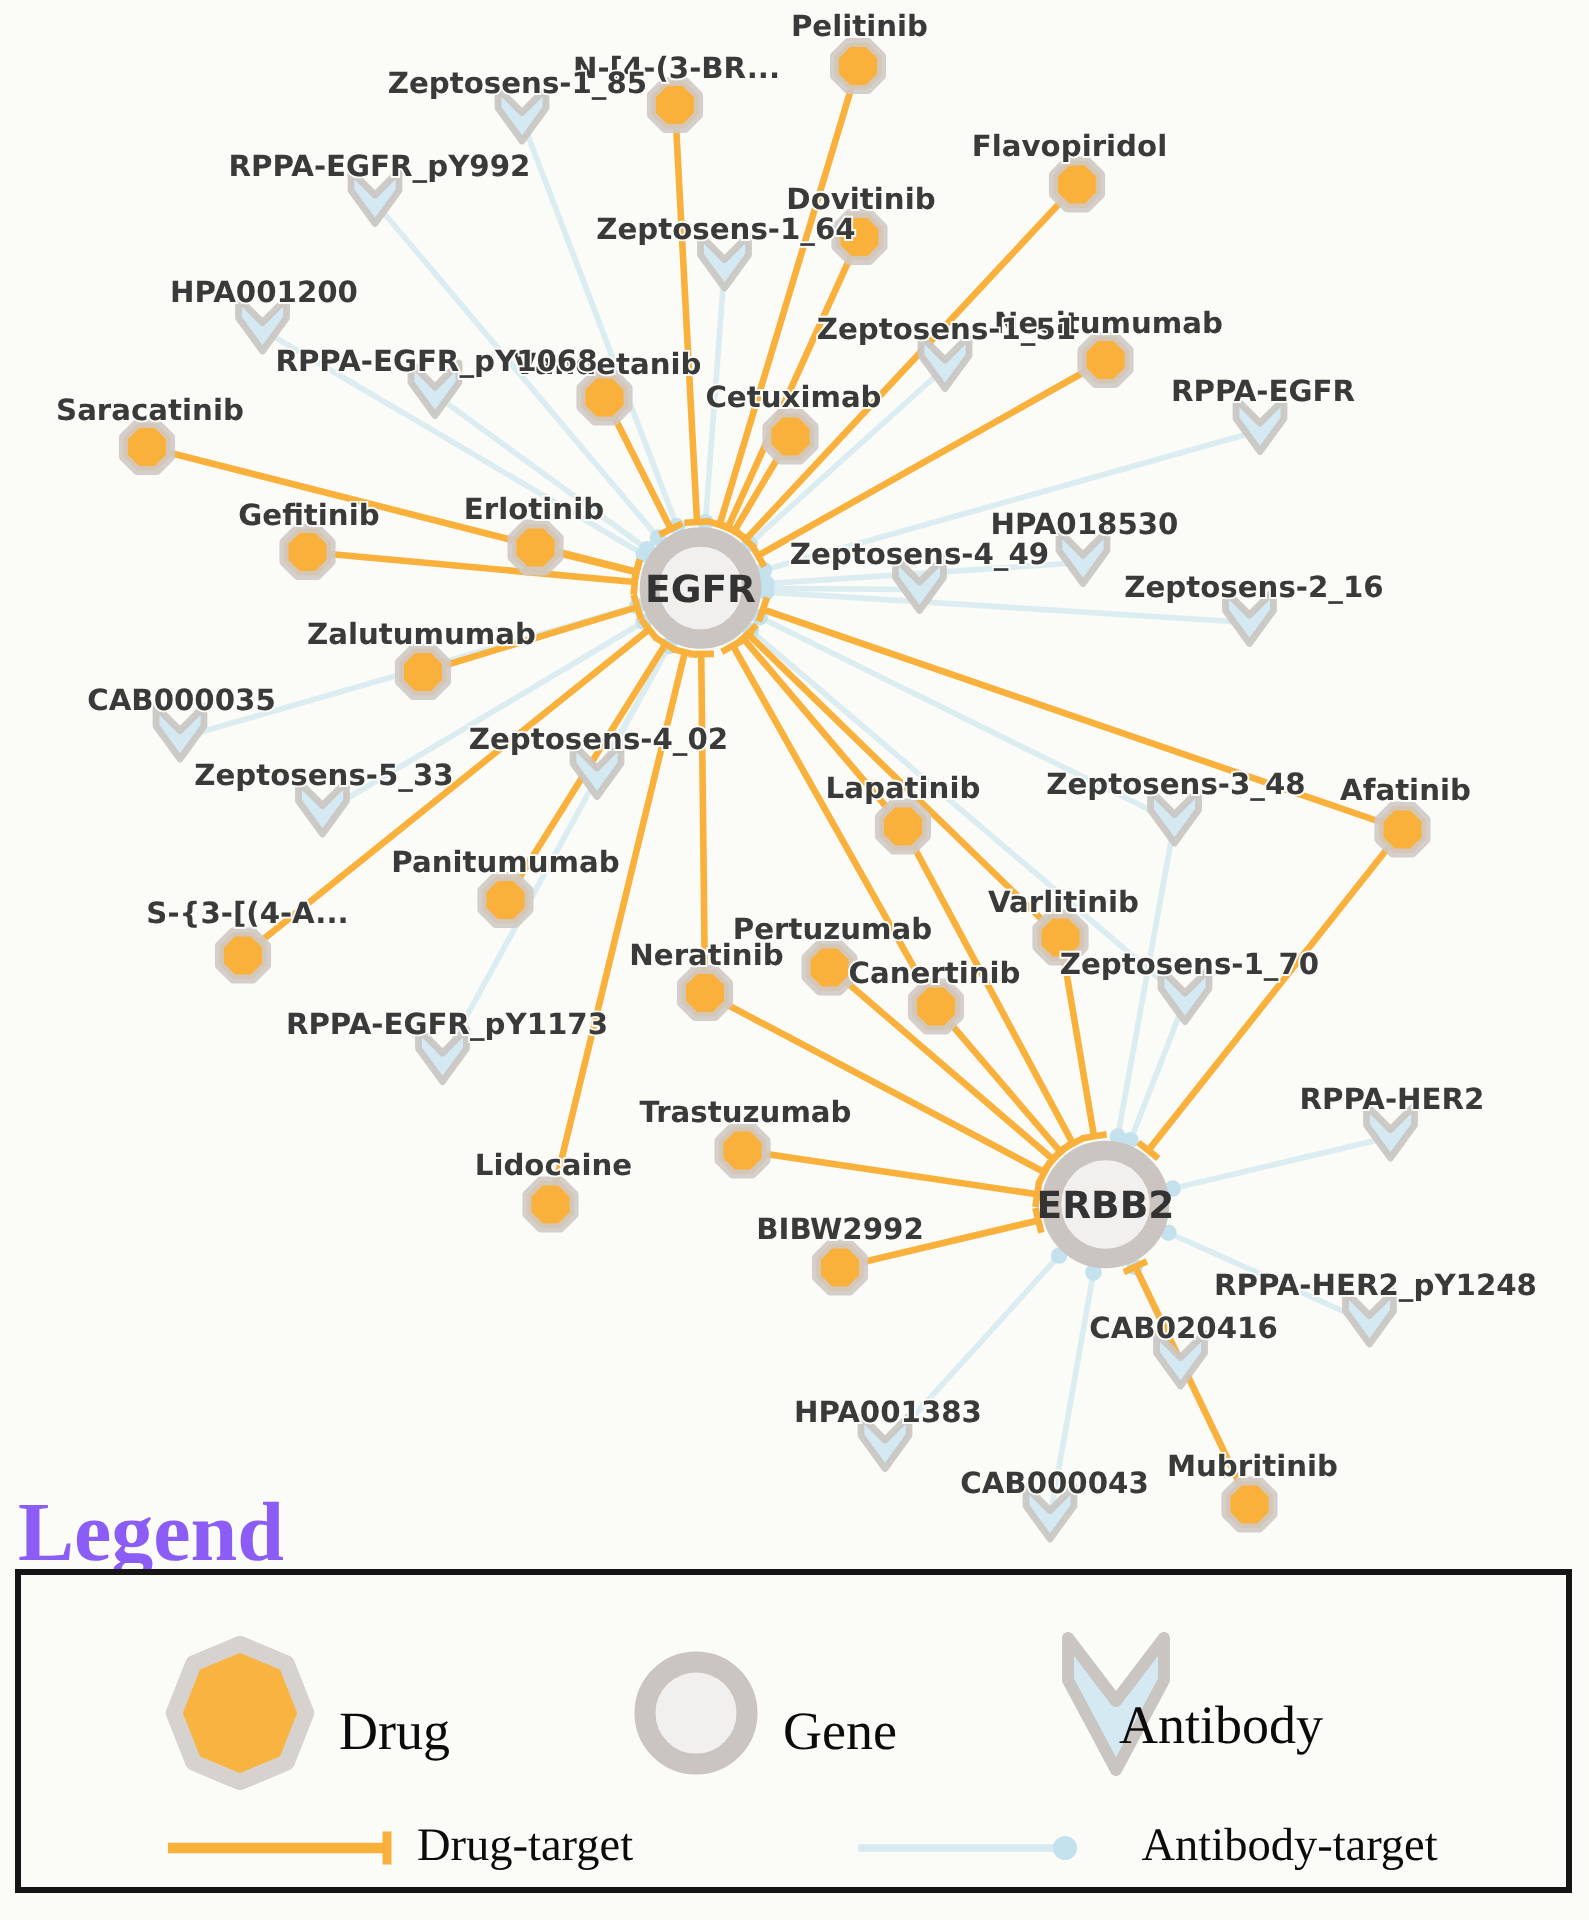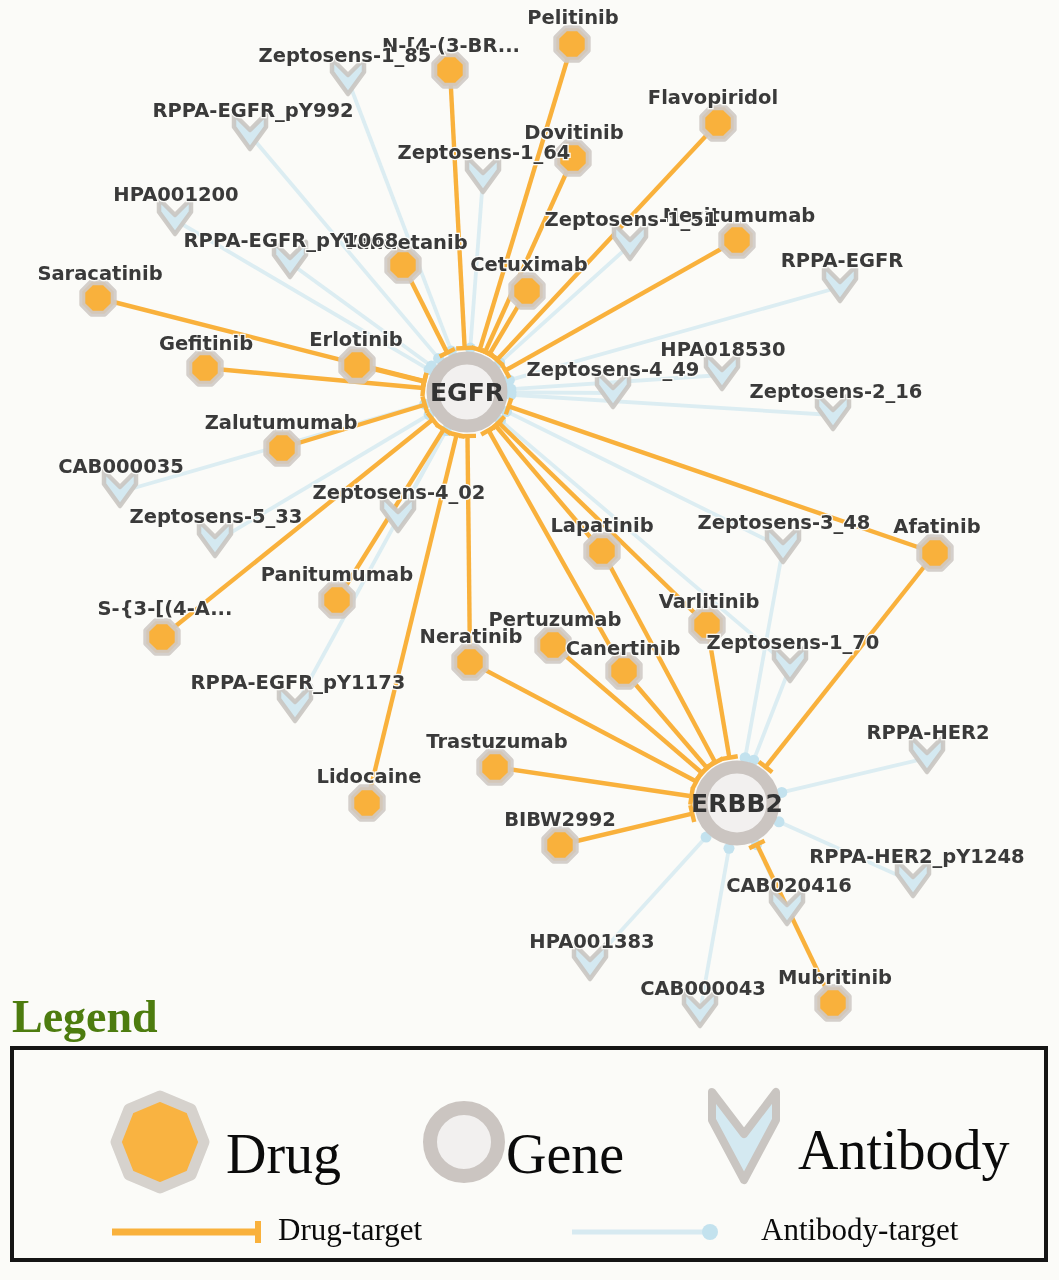--- a/index.html
+++ b/index.html
@@ -10,32 +10,32 @@
   }
   .figure{position:absolute;inset:0;}
   svg#net{position:absolute;left:0;top:0;}
   .node-label{
     font-family:"DejaVu Sans","Liberation Sans",sans-serif;
     font-weight:bold;
   }
   .legend-title{
     position:absolute;left:12px;top:990px;
     font-family:"Liberation Serif","DejaVu Serif",serif;
-    font-weight:bold;font-size:46px;color:#4d7c0f;letter-spacing:0px;
+    font-weight:bold;font-size:56px;color:#8b5cf6;letter-spacing:0px;
   }
   .legend-box{
     position:absolute;left:10px;top:1046px;width:1030px;height:208px;
     border:4px solid #151515;background:#FBFBF8;
   }
   .legend-box .li{position:absolute;}
   .legend-label{
     font-family:"Liberation Serif","DejaVu Serif",serif;
     color:#0b0b0b;white-space:nowrap;
   }
-  .row1-label{font-size:56px;}
+  .row1-label{font-size:36px;}
   .row2-label{font-size:31px;}
 </style>
 </head>
 <body>
 
 <div class="figure">
 
   <svg id="net" width="1059" height="1280" viewBox="0 0 1059 1280">
       <g>
         <g>
@@ -446,28 +446,28 @@
         <polygon points="50,6 81,19 94,52 81,85 50,98 19,85 6,52 19,19" fill="#F9B13C" stroke="#D5D1CC" stroke-width="11" stroke-linejoin="round" opacity="0.97"></polygon>
       </svg>
     </span>
     <span class="li legend-label row1-label" style="left:212px;top:104px;transform:translateY(-50%);">Drug</span>
 
     <span class="li" style="left:402px;top:44px;">
       <svg width="96" height="96" viewBox="0 0 96 96">
         <circle cx="48" cy="48" r="34" fill="#F2F0EF" stroke="#CBC5C1" stroke-width="14"></circle>
       </svg>
     </span>
-    <span class="li legend-label row1-label" style="left:492px;top:104px;transform:translateY(-50%);text-align:center;">Gene</span>
+    <span class="li legend-label row1-label" style="left:508px;top:104px;transform:translateY(-50%);text-align:center;">Gene</span>
 
     <span class="li" style="left:688px;top:34px;">
       <svg width="84" height="104" viewBox="0 0 84 104">
         <polygon points="10,8 42,50 74,8 74,36 42,96 10,36" fill="#D4E9F1" stroke="#C9C5C1" stroke-width="8" stroke-linejoin="round"></polygon>
       </svg>
     </span>
-    <span class="li legend-label row1-label" style="left:784px;top:100px;transform:translateY(-50%);text-align:center;">Antibody</span>
+    <span class="li legend-label row1-label" style="left:732px;top:100px;transform:translateY(-50%);text-align:center;">Antibody</span>
 
     <span class="li" style="left:92px;top:168px;">
       <svg width="172" height="28" viewBox="0 0 172 28">
         <line x1="6" y1="14" x2="152" y2="14" stroke="#F9B13C" stroke-width="7"></line>
         <line x1="152" y1="3" x2="152" y2="25" stroke="#F9B13C" stroke-width="6"></line>
       </svg>
     </span>
     <span class="li legend-label row2-label" style="left:264px;top:180px;transform:translateY(-50%);">Drug-target</span>
 
     <span class="li" style="left:552px;top:168px;">

